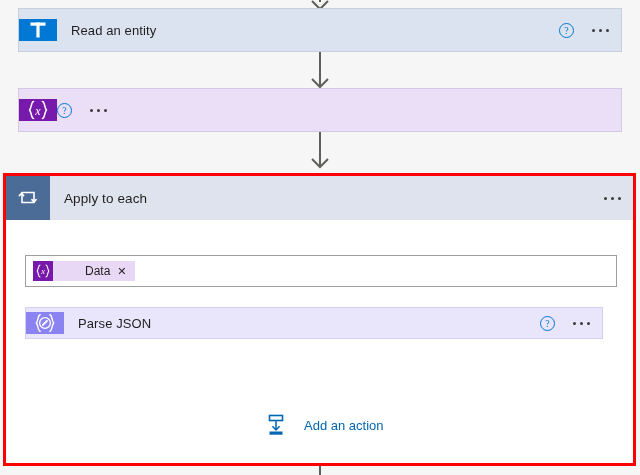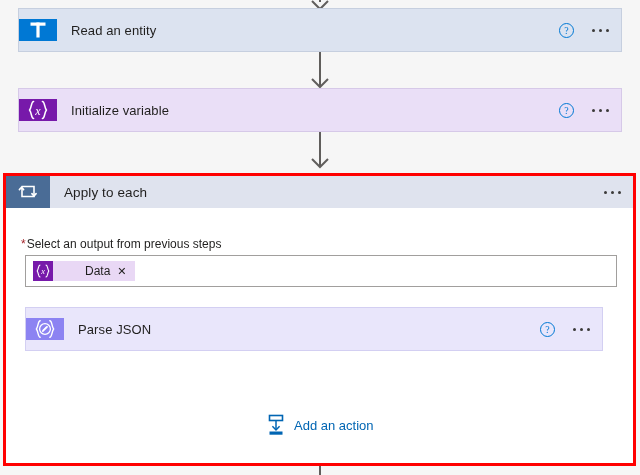--- a/index.html
+++ b/index.html
@@ -111,21 +111,21 @@
   #scope-body {
     position: absolute;
     left: 6px; top: 176px;
     width: 627px; height: 287px;
     background: #ffffff;
     box-sizing: border-box;
   }
   #scope-header {
     position: absolute;
     left: 0; top: 0;
-    width: 627px; height: 32px;
+    width: 627px; height: 44px;
     background: #dfe3ee;
     display: flex;
     align-items: stretch;
     box-sizing: border-box;
   }
   #scope-header .card-icon {
     width: 44px; min-width: 44px;
     background: #4a6c96;
   }
   #scope-header .card-title {
@@ -184,21 +184,21 @@
     line-height: 20px;
     font-family: "Liberation Sans", sans-serif;
   }
 
   
   #add-action {
     position: absolute;
     left: 266px; top: 414px;
     display: flex;
     align-items: center;
-    gap: 8px;
+    gap: 18px;
     cursor: pointer;
   }
   #add-action .label {
     font-size: 13px;
     color: #0065b3;
   }
 
   
   svg { display: block; }
 </style>
@@ -236,21 +236,20 @@
   </svg>
 
   <div class="card purple" style="left:18px; top:88px; width:604px; height:44px;">
     <div class="card-icon">
       <svg width="26" height="22" viewBox="0 0 26 22" aria-hidden="true">
         <path d="M8.6 2.5 C6.2 2.5 6.8 8 4.6 11 C6.8 14 6.2 19.5 8.6 19.5" fill="none" stroke="#ffffff" stroke-width="1.5" stroke-linecap="round"></path>
         <path d="M17.4 2.5 C19.8 2.5 19.2 8 21.4 11 C19.2 14 19.8 19.5 17.4 19.5" fill="none" stroke="#ffffff" stroke-width="1.5" stroke-linecap="round"></path>
         <text x="13" y="15.5" font-family="Liberation Serif, serif" font-style="italic" font-size="12" fill="#ffffff" text-anchor="middle">x</text>
       </svg>
     </div>
-    <div class="card-title">Initialize variable</div>
     <div class="card-right">
       <div class="help-icon">?</div>
       <div class="ellipsis">
           <i></i>
           <i></i>
           <i></i>
         </div>
     </div>
   </div>
 
@@ -272,21 +271,21 @@
       <div class="card-title">Apply to each</div>
       <div class="card-right">
         <div class="ellipsis">
             <i></i>
             <i></i>
             <i></i>
           </div>
       </div>
     </div>
 
-    <div class="card lpurple" style="left:19px; top:131px; width:578px; height:44px;">
+    <div class="card lpurple" style="left:19px; top:131px; width:578px; height:32px;">
       <div class="card-icon">
         <svg width="26" height="22" viewBox="0 0 26 22" aria-hidden="true">
           <path d="M8.2 2.8 C5.9 2.8 6.5 8 4.4 11 C6.5 14 5.9 19.2 8.2 19.2" fill="none" stroke="#ffffff" stroke-width="1.4" stroke-linecap="round"></path>
           <path d="M17.8 2.8 C20.1 2.8 19.5 8 21.6 11 C19.5 14 20.1 19.2 17.8 19.2" fill="none" stroke="#ffffff" stroke-width="1.4" stroke-linecap="round"></path>
           <circle cx="13" cy="11" r="5.4" fill="none" stroke="#ffffff" stroke-width="1.3"></circle>
           <path d="M10.8 13.2 L15.1 8.9" stroke="#ffffff" stroke-width="1.6" stroke-linecap="round"></path>
           <path d="M15.1 8.9 L14.3 8.2 L10.2 12.3 L10.8 13.2 Z" fill="#ffffff"></path>
         </svg>
       </div>
       <div class="card-title">Parse JSON</div>
@@ -295,23 +294,20 @@
         <div class="ellipsis">
             <i></i>
             <i></i>
             <i></i>
           </div>
       </div>
     </div>
 
   </div>
 
-  <div class="field-label">
-    <span class="req">*</span><span>Select an output from previous steps</span>
-  </div>
 
   <div class="field-box" title="Select an output from previous steps">
     <span class="token">
       <span class="token-icon">
         <svg width="18" height="16" viewBox="0 0 26 22" aria-hidden="true">
           <path d="M8.6 2.5 C6.2 2.5 6.8 8 4.6 11 C6.8 14 6.2 19.5 8.6 19.5" fill="none" stroke="#ffffff" stroke-width="1.6" stroke-linecap="round"></path>
           <path d="M17.4 2.5 C19.8 2.5 19.2 8 21.4 11 C19.2 14 19.8 19.5 17.4 19.5" fill="none" stroke="#ffffff" stroke-width="1.6" stroke-linecap="round"></path>
           <text x="13" y="15.5" font-family="Liberation Serif, serif" font-style="italic" font-size="12" fill="#ffffff" text-anchor="middle">x</text>
         </svg>
       </span>

